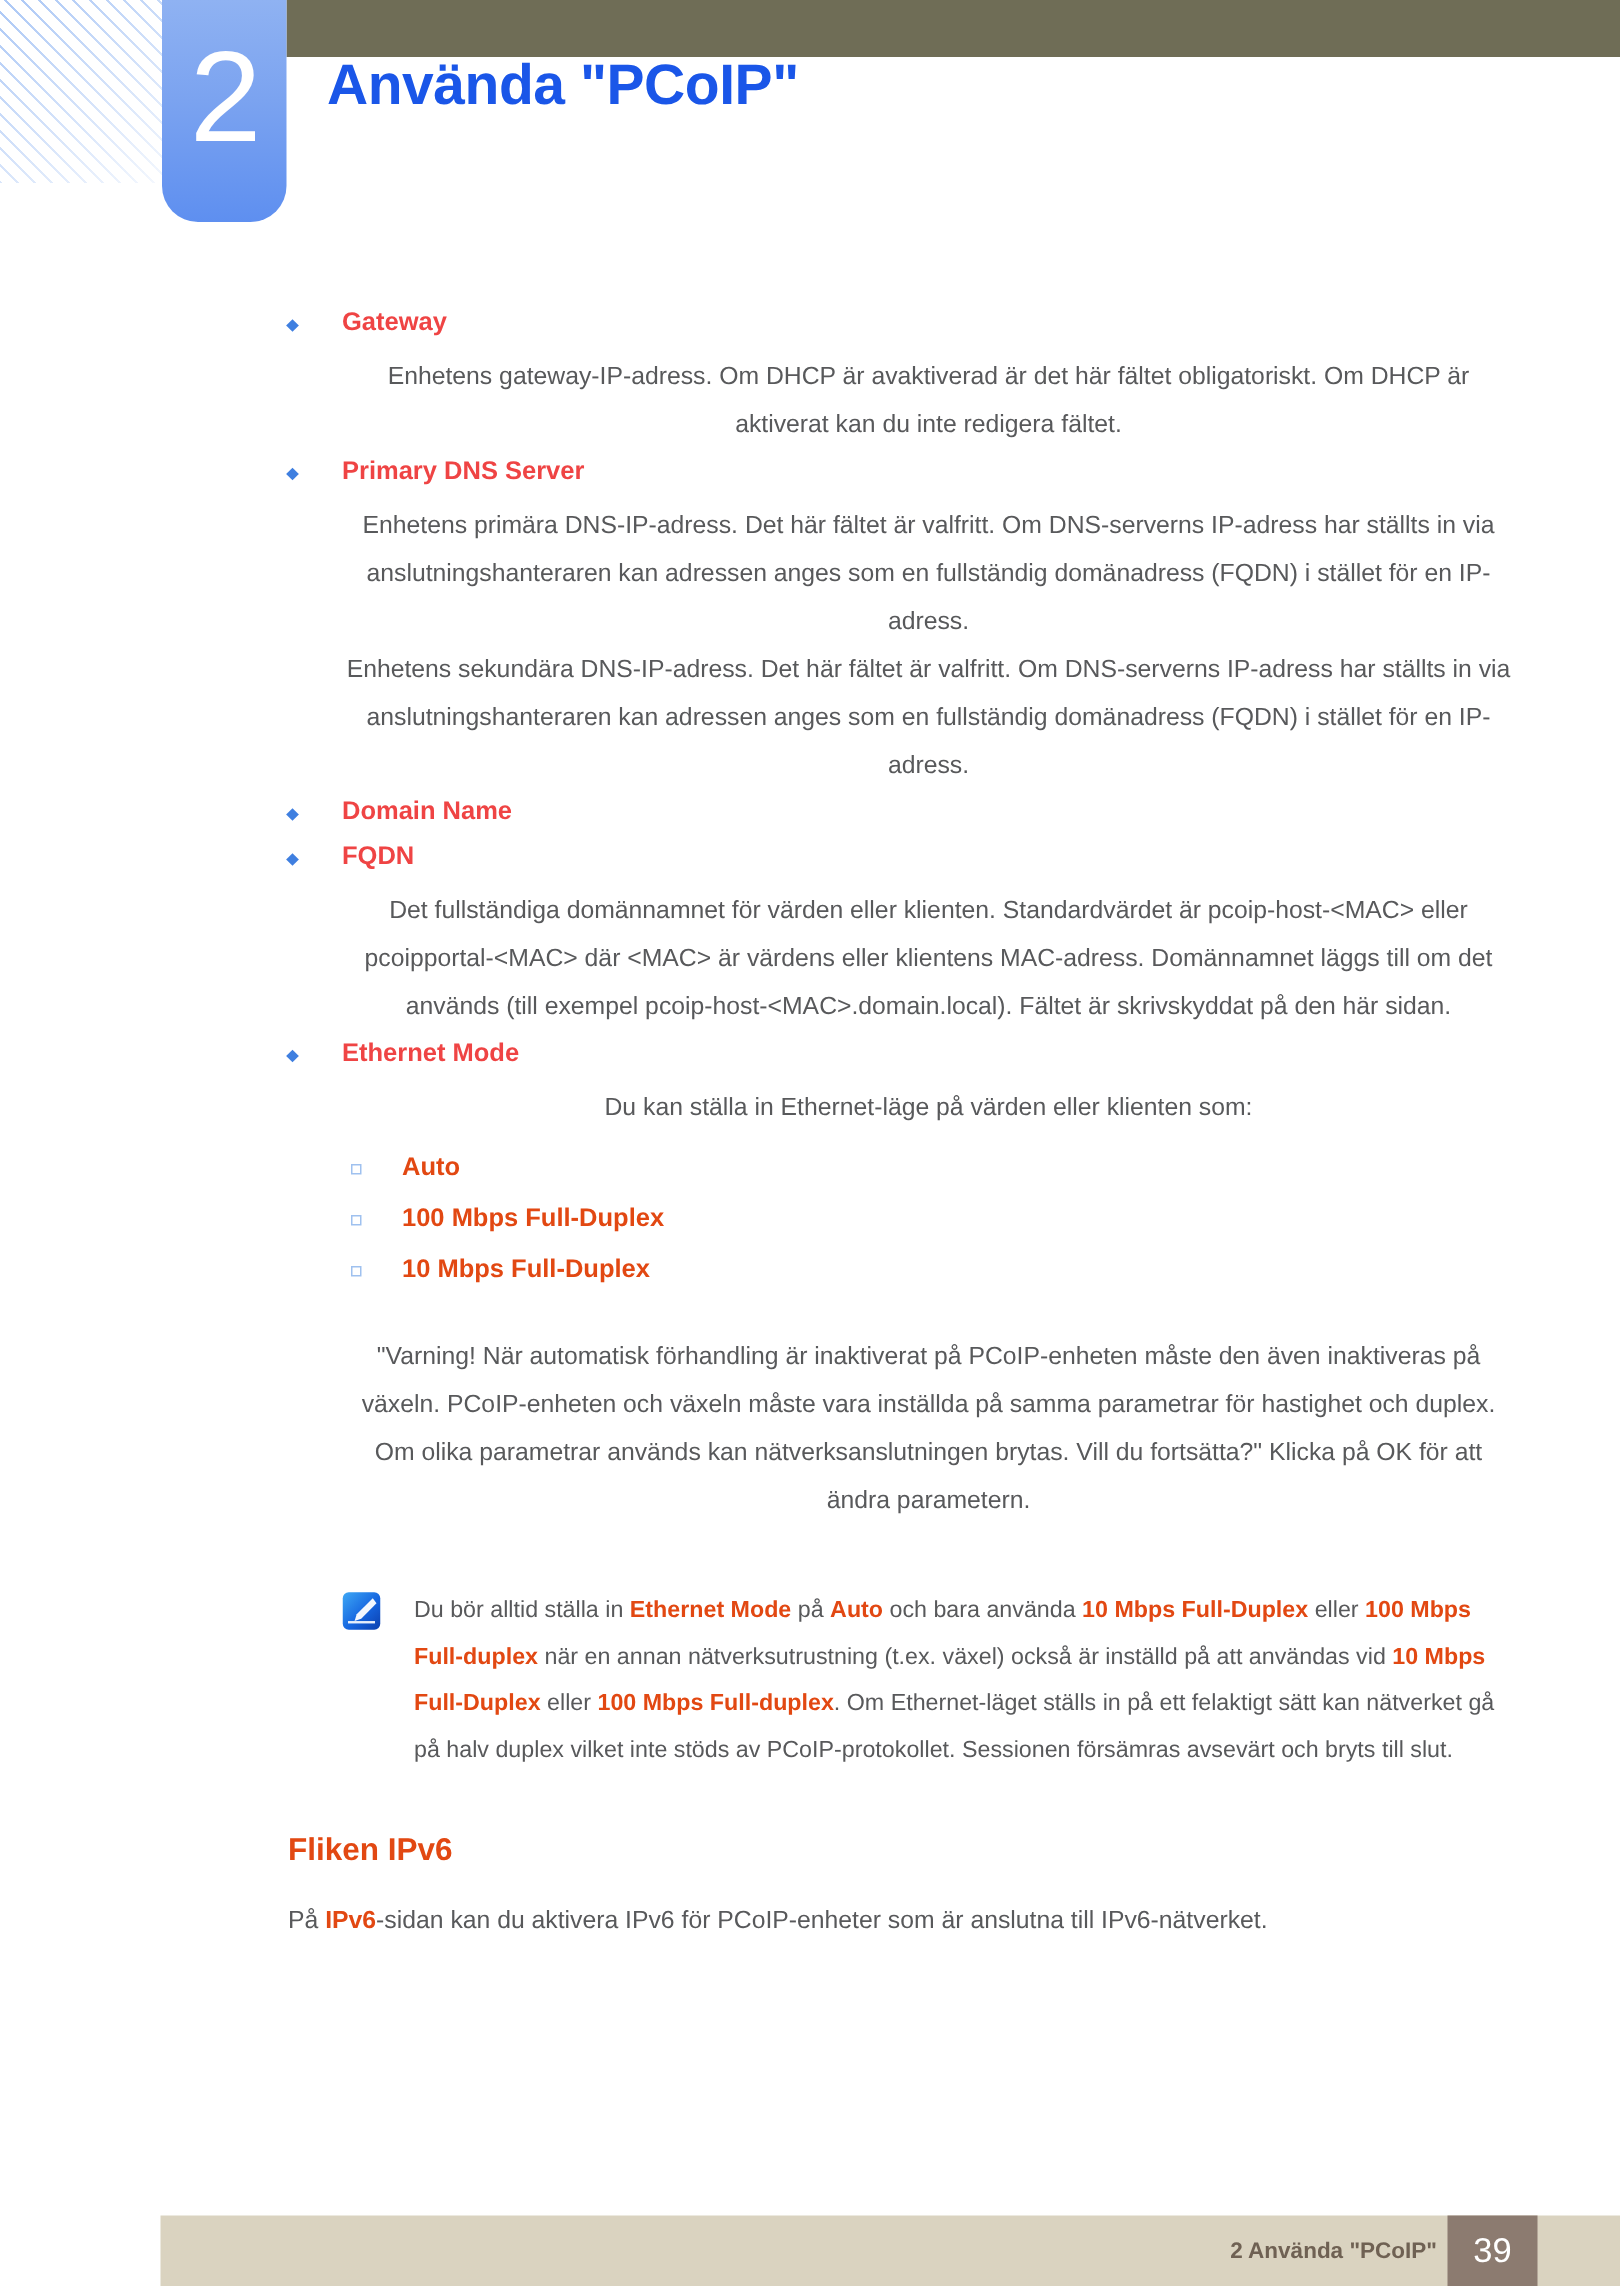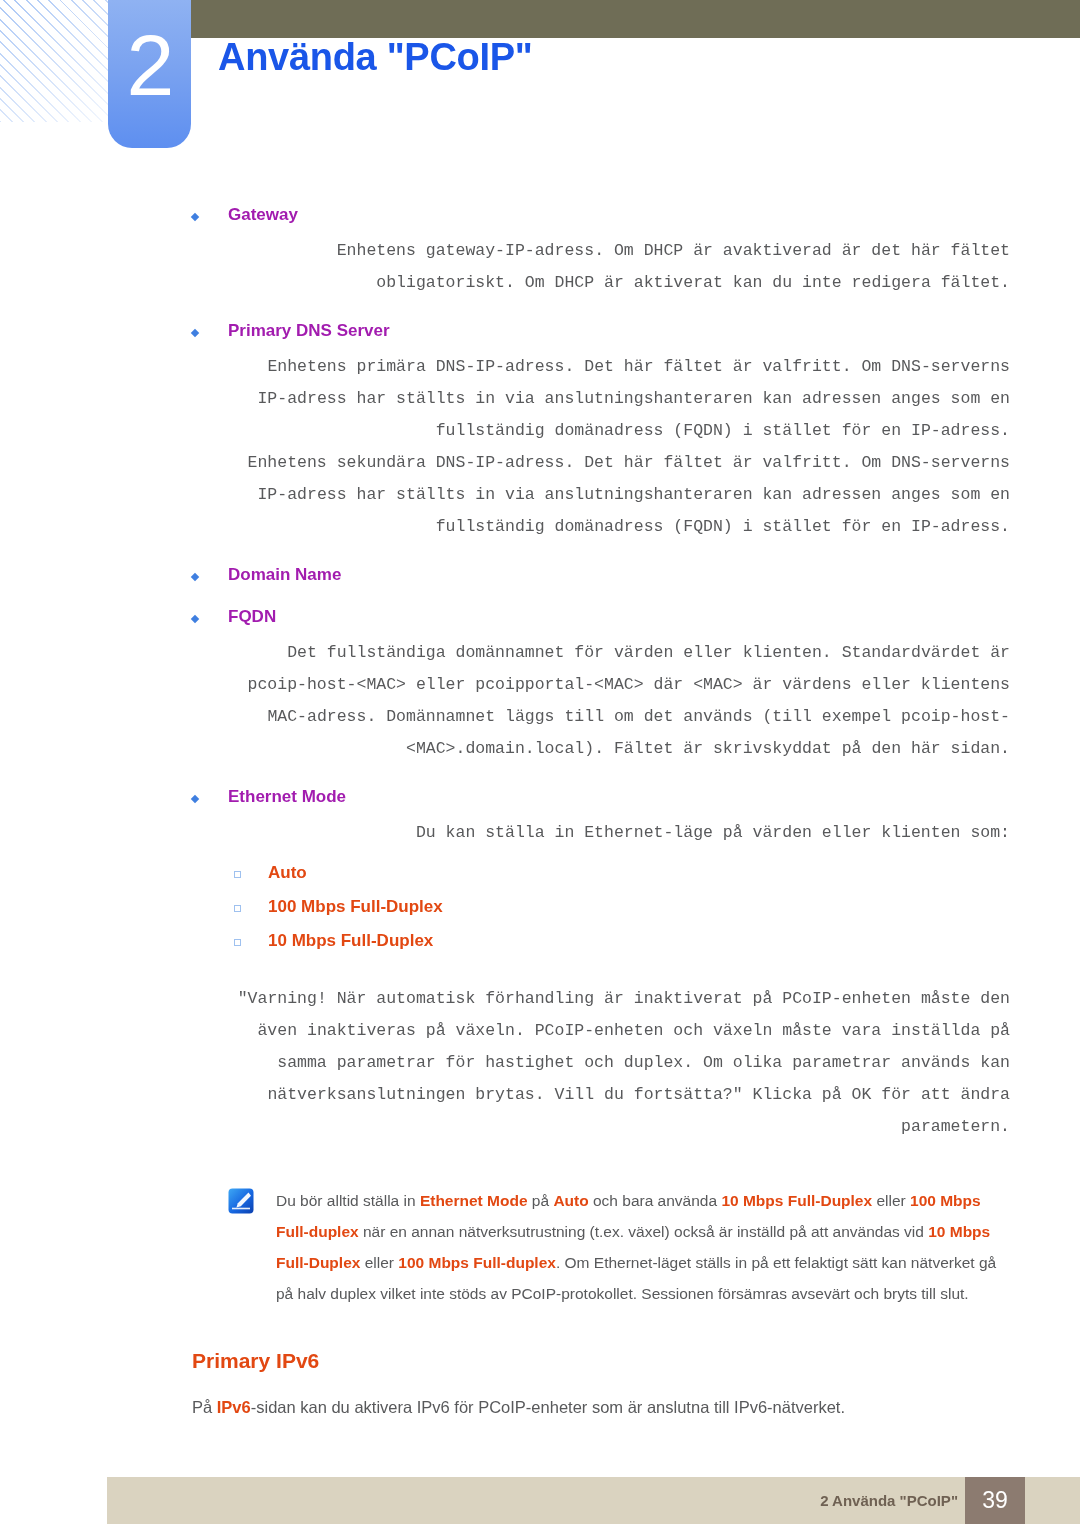--- a/index.html
+++ b/index.html
@@ -58,42 +58,41 @@
   
   .content {
     position:absolute;
     left:188px; top:205px; width:822px;
   }
 
   
   .b1 {
     position:relative;
     padding-left:40px;
-    margin-top:22px;
+    margin-top:5px;
     margin-bottom:10px;
   }
   .b1:first-child { margin-top:0; }
   .b1 .dot {
     position:absolute; left:4px; top:9px;
     width:6px; height:6px; background:#3f7fe0;
     transform:rotate(45deg);
   }
   .b1 .lbl {
-    color:#a21caf; font-weight:bold; font-size:17px;
+    color:#ef4444; font-weight:bold; font-size:17px;
   }
 
   
   p.para {
     margin:0 0 0 0;
     padding-left:40px;
     font-size:16.5px;
     line-height:32px;
     color:#58595b;
-    text-align:right;
-    font-family:Liberation Mono, monospace;
+    text-align:center;
   }
 
   .gap-sm { height:16px; }
 
   
   .b2 {
     position:relative;
     padding-left:80px;
     margin-top:14px;
   }
@@ -217,21 +216,21 @@
           </linearGradient>
         </defs>
         <rect x="0.5" y="0.5" width="25" height="25" rx="4" fill="url(#ng)"></rect>
         <path d="M20.5 4.5 L9.8 15.2 L8.4 19.6 L12.8 18.2 L23 7.8 Z" fill="#ffffff" opacity="0.95"></path>
         <path d="M4 20.5 L22 20.5" stroke="#ffffff" stroke-width="1.6" opacity="0.9"></path>
       </svg>
     </span>
     <span class="note-text"><span>Du bör alltid ställa in </span><strong class="hl">Ethernet Mode</strong><span> på </span><strong class="hl">Auto</strong><span> och bara använda </span><strong class="hl">10 Mbps Full-Duplex</strong><span> eller </span><strong class="hl">100 Mbps Full-duplex</strong><span> när en annan nätverksutrustning (t.ex. växel) också är inställd på att användas vid </span><strong class="hl">10 Mbps Full-Duplex</strong><span> eller </span><strong class="hl">100 Mbps Full-duplex</strong><span>. Om Ethernet-läget ställs in på ett felaktigt sätt kan nätverket gå på halv duplex vilket inte stöds av PCoIP-protokollet. Sessionen försämras avsevärt och bryts till slut.</span></span>
   </div>
 
-  <div class="sect-head">Primary IPv6</div>
+  <div class="sect-head">Fliken IPv6</div>
 
   <p class="flush"><span>På </span><strong class="hl">IPv6</strong><span>-sidan kan du aktivera IPv6 för PCoIP-enheter som är anslutna till IPv6-nätverket.</span></p>
 
 </div>
 
 <div class="footer">
   <div class="footer-label">2 Använda "PCoIP"</div>
   <div class="footer-pagebox">39</div>
 </div>
 

